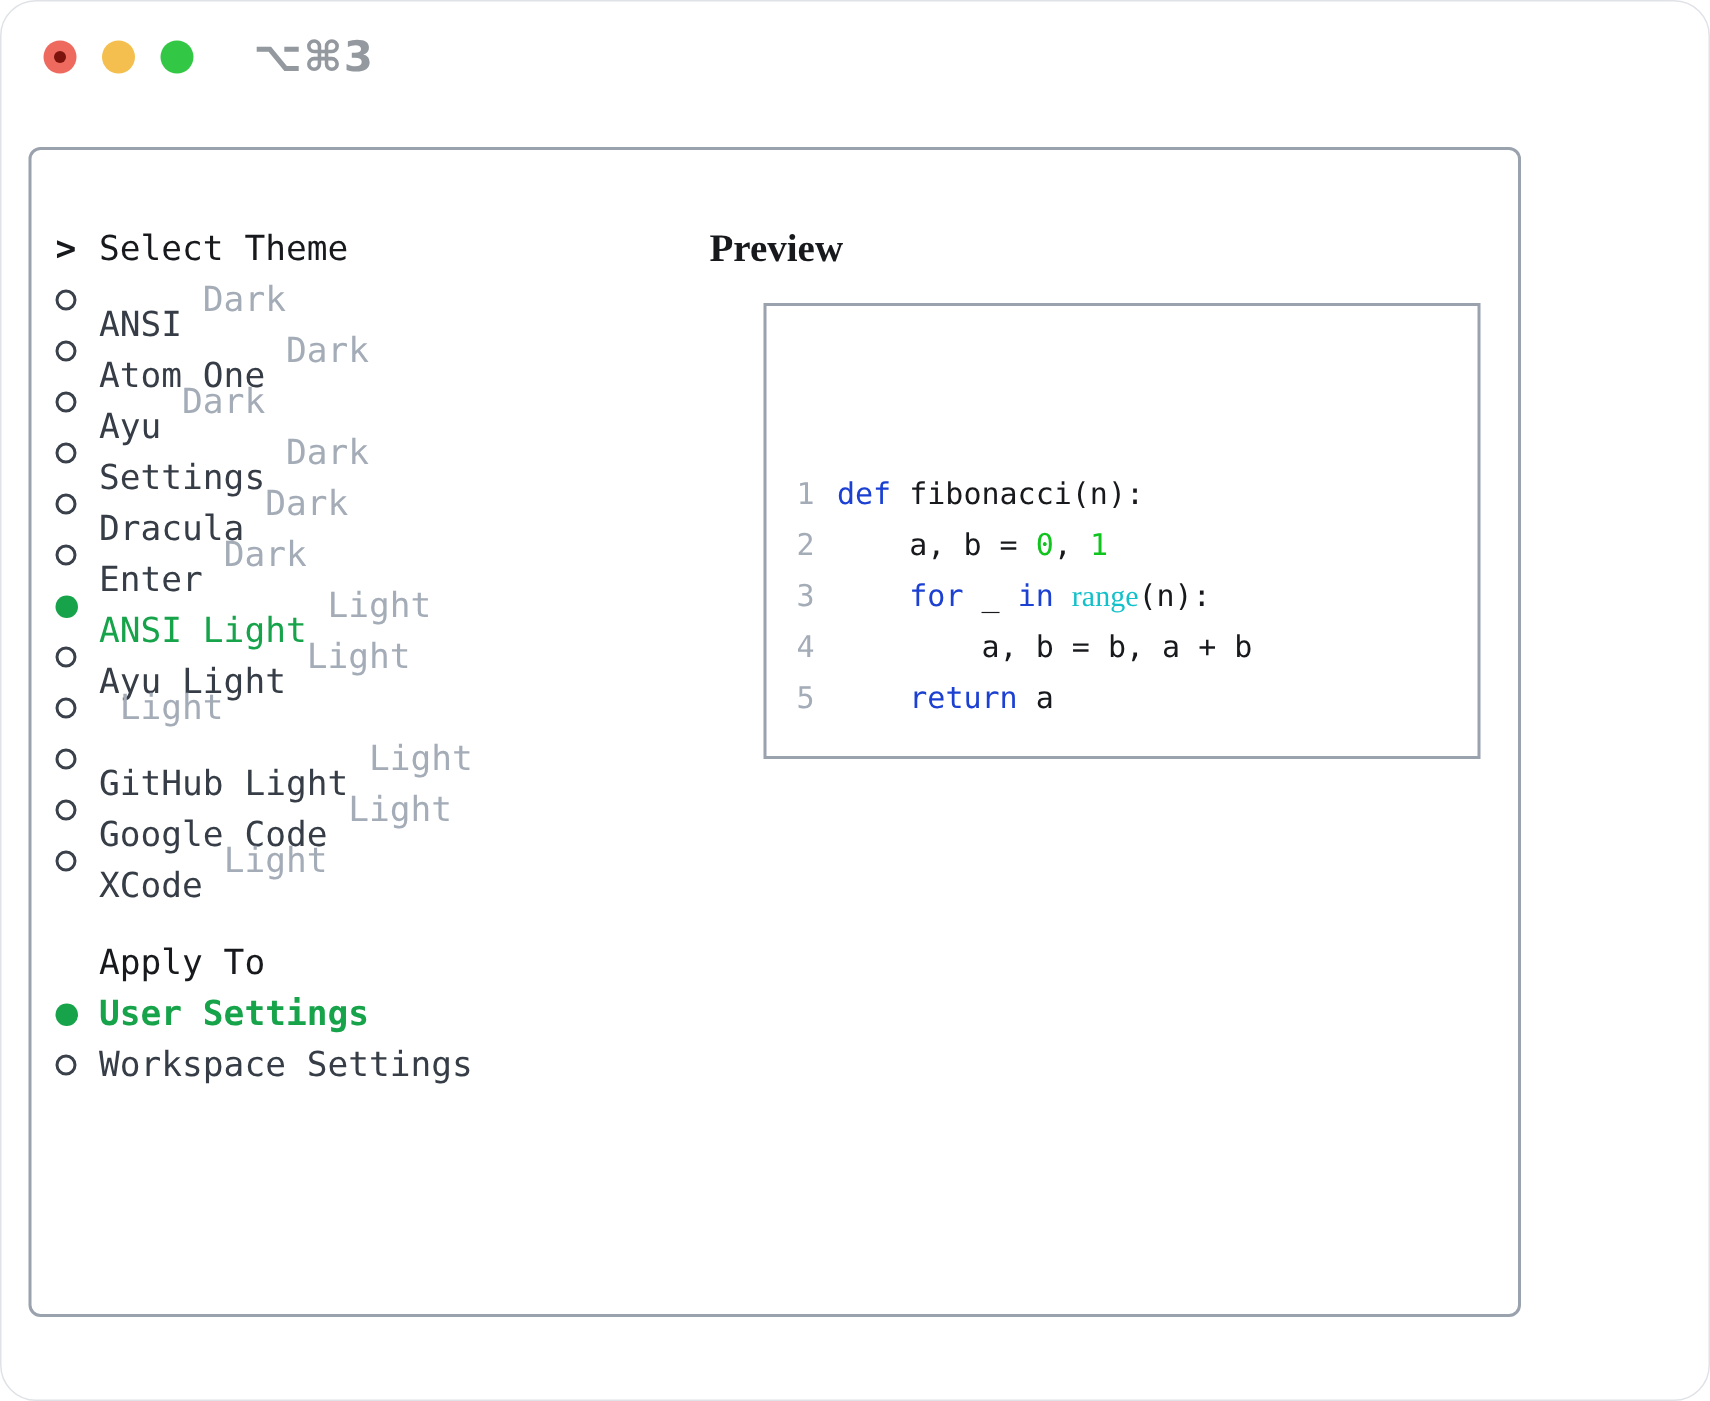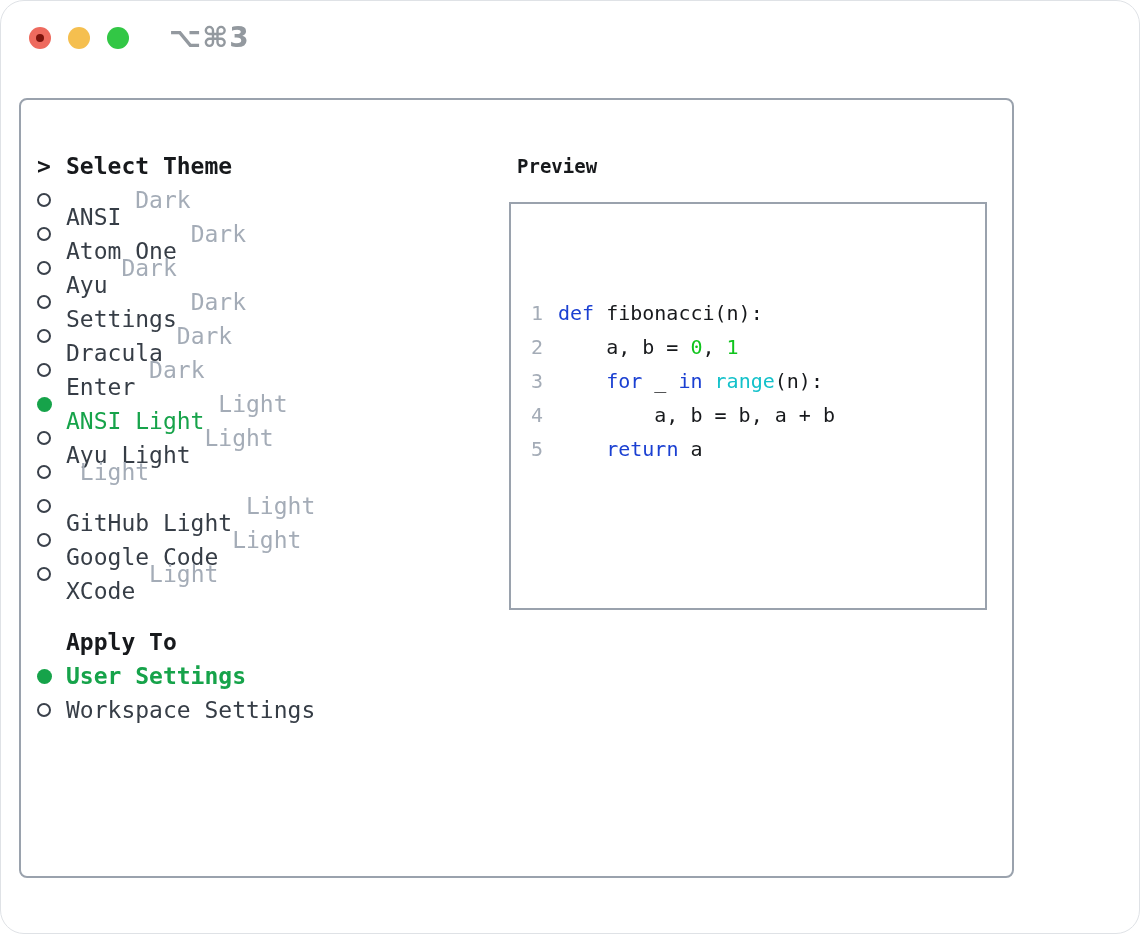--- a/index.html
+++ b/index.html
@@ -37,42 +37,42 @@
     border:2px solid var(--border_gray);border-radius:8px;background:#fff;
   }
   
   .left-col{position:absolute;left:16px;top:49px;font-size:23px;line-height:34px;color:var(--text_dark);}
   .row{display:flex;align-items:center;height:34px;white-space:pre;}
   .row.blank{height:34px;}
   .marker{width:29px;display:flex;align-items:center;flex:0 0 29px;}
   .caret{font-weight:700;color:var(--text_black);}
   .ring{width:14px;height:14px;border:2px solid #3a414b;border-radius:50%;}
   .dot-sel{width:15px;height:15px;background:var(--accent_green);border-radius:50%;}
-  .hdr{font-weight:700;color:var(--text_black);}
+  .hdr{font-weight:400;color:var(--text_black);}
   .nm{color:var(--text_dark);margin-top:34px;}
   .nm.selected{color:var(--accent_green);}
   .variant{color:var(--muted_gray);margin-left:1ch;}
   .opt-label.selected{color:var(--accent_green);font-weight:bold;}
   .help{color:var(--muted_gray);}
   .help div{height:34px;line-height:34px;white-space:pre;}
   
   .preview-title{
-    position:absolute;left:496px;top:49px;height:34px;line-height:34px;
-    font-size:19px;font-weight:700;color:var(--text_black);
+    position:absolute;left:452px;top:49px;height:34px;line-height:34px;
+    font-size:26px;font-weight:700;color:var(--text_black);font-family:Liberation Serif, serif;
   }
   .preview-box{
-    position:absolute;left:488px;top:102px;width:478px;height:408px;
+    position:absolute;left:488px;top:102px;width:478px;height:304px;
     border:2px solid var(--border_gray);background:#fff;
-    padding:24px 0 0 20px;font-size:20px;line-height:34px;white-space:pre;overflow:hidden;
+    padding:40px 0 0 20px;font-size:20px;line-height:34px;white-space:pre;overflow:hidden;
   }
   .code-row{height:34px;line-height:34px;white-space:pre;}
   .ln{display:inline-block;width:27px;color:var(--muted_gray);}
   .tok-plain{color:var(--text_black);}
   .tok-keyword{color:var(--keyword_blue);}
-  .tok-builtin{color:var(--builtin_cyan);}
+  .tok-builtin{color:var(--builtin_cyan);font-family:Liberation Serif, serif;}
   .tok-number{color:var(--added_green);}
 </style>
 </head>
 <body>
 
 <div class="screen">
 
   <div class="titlebar">
     <span class="tl red">
         <span class="tl-dot"></span>

